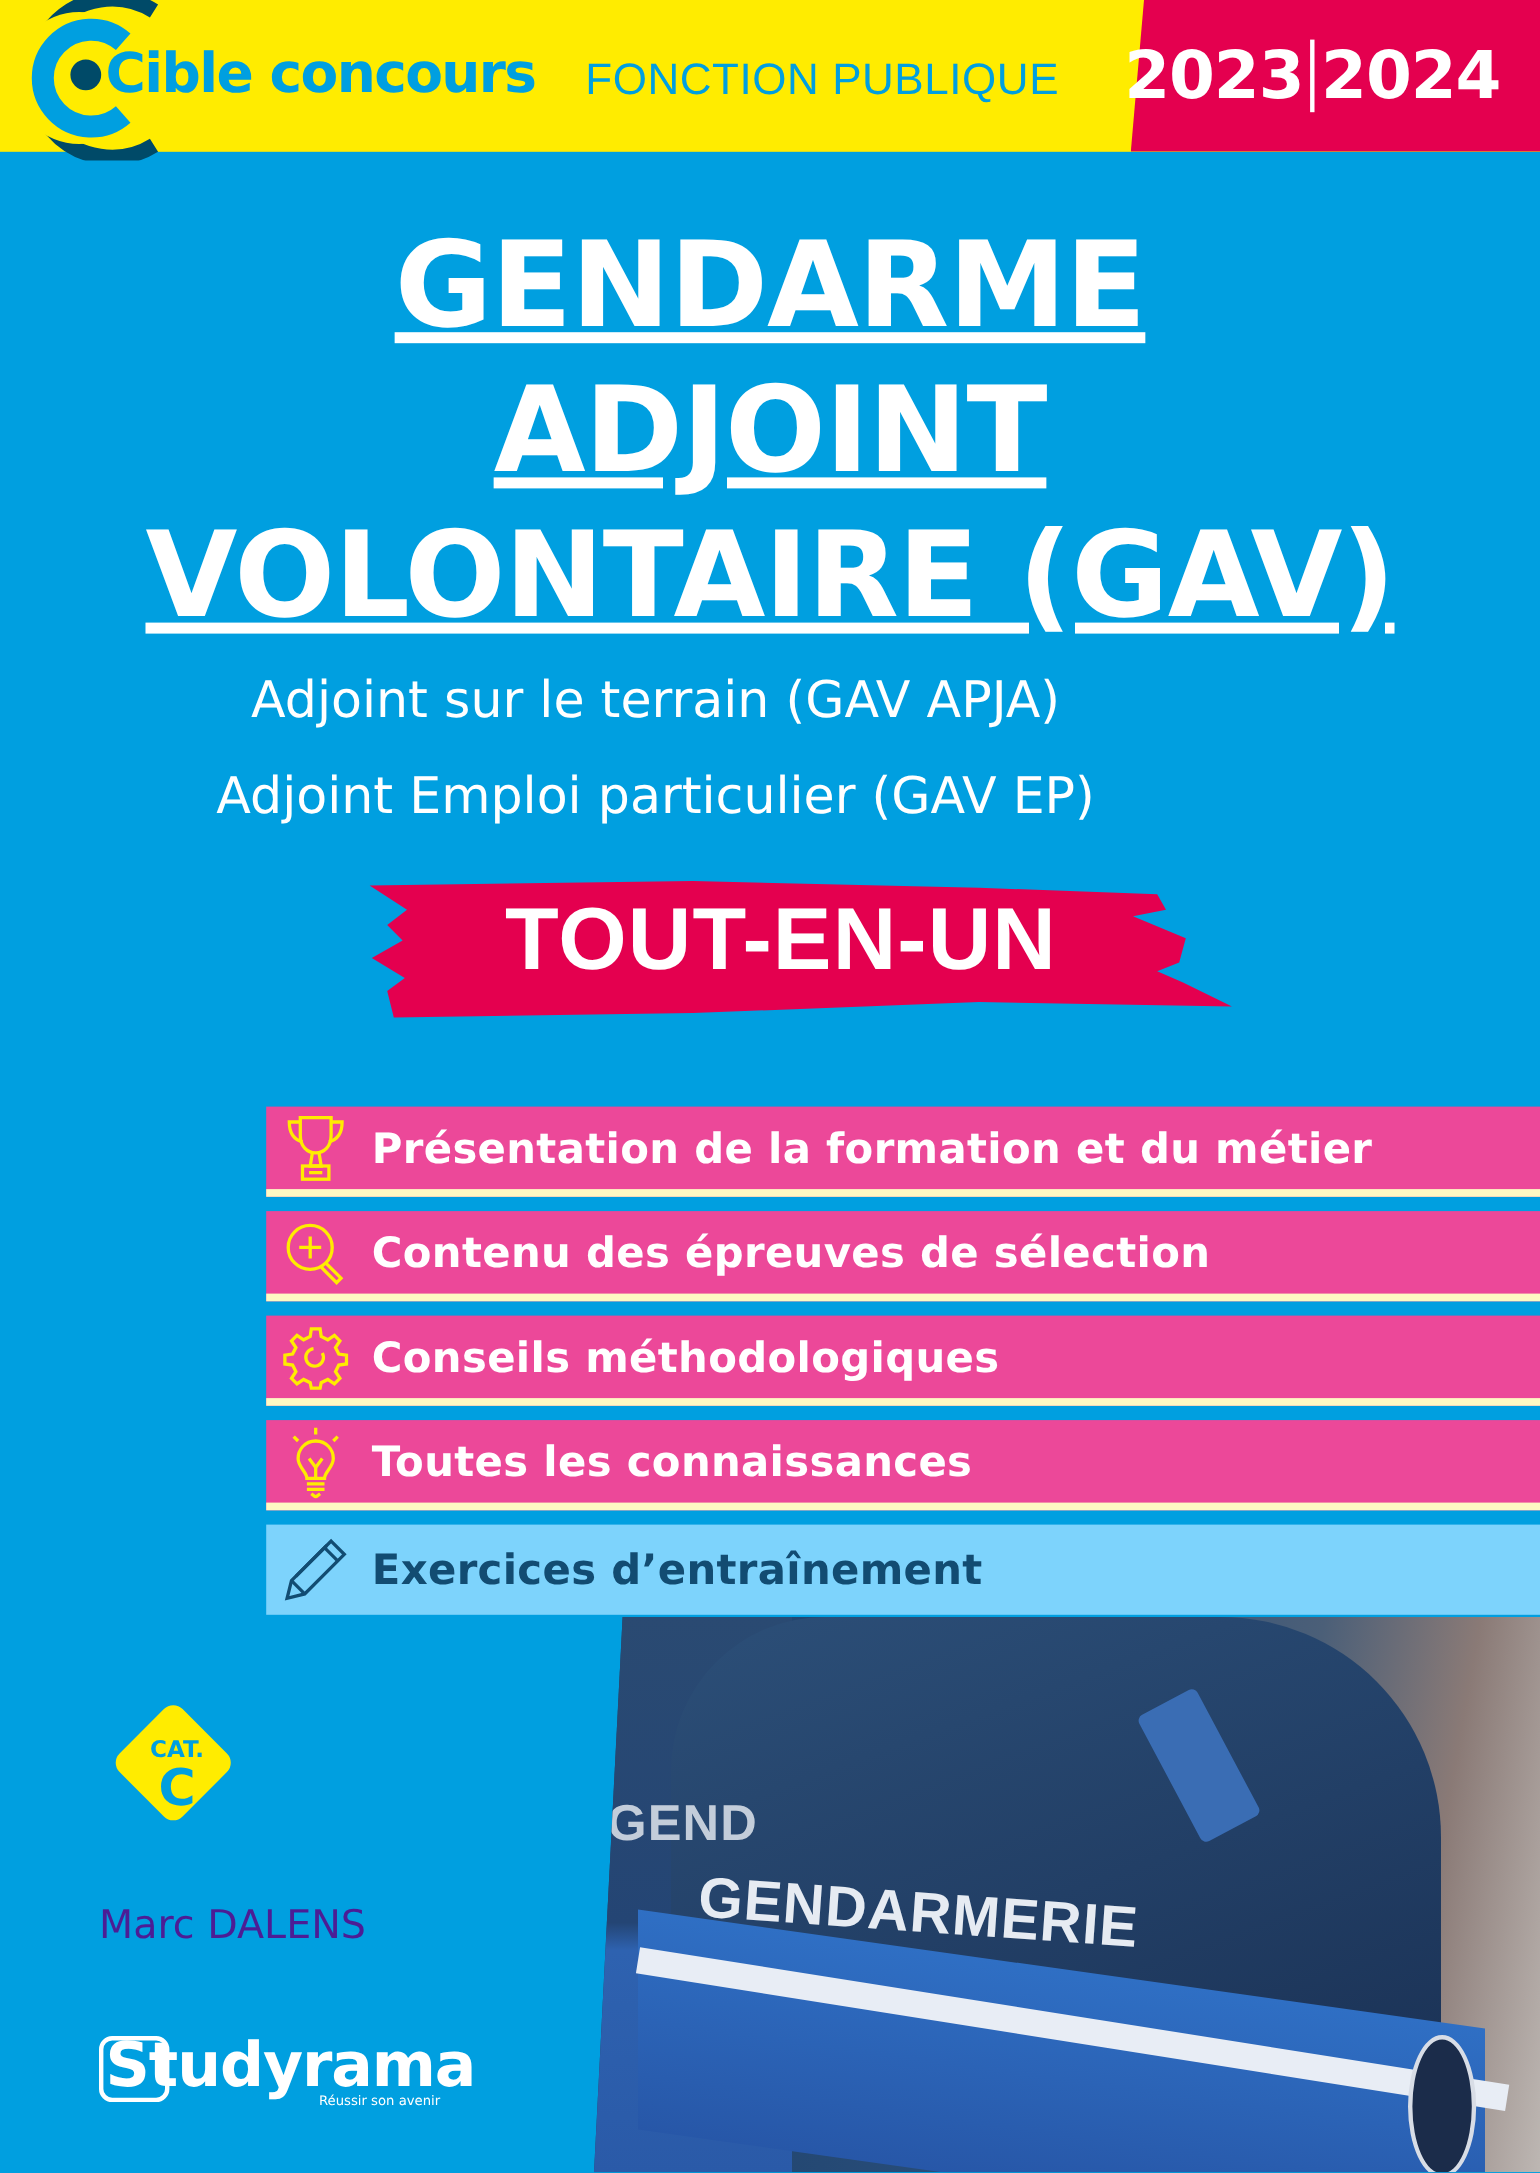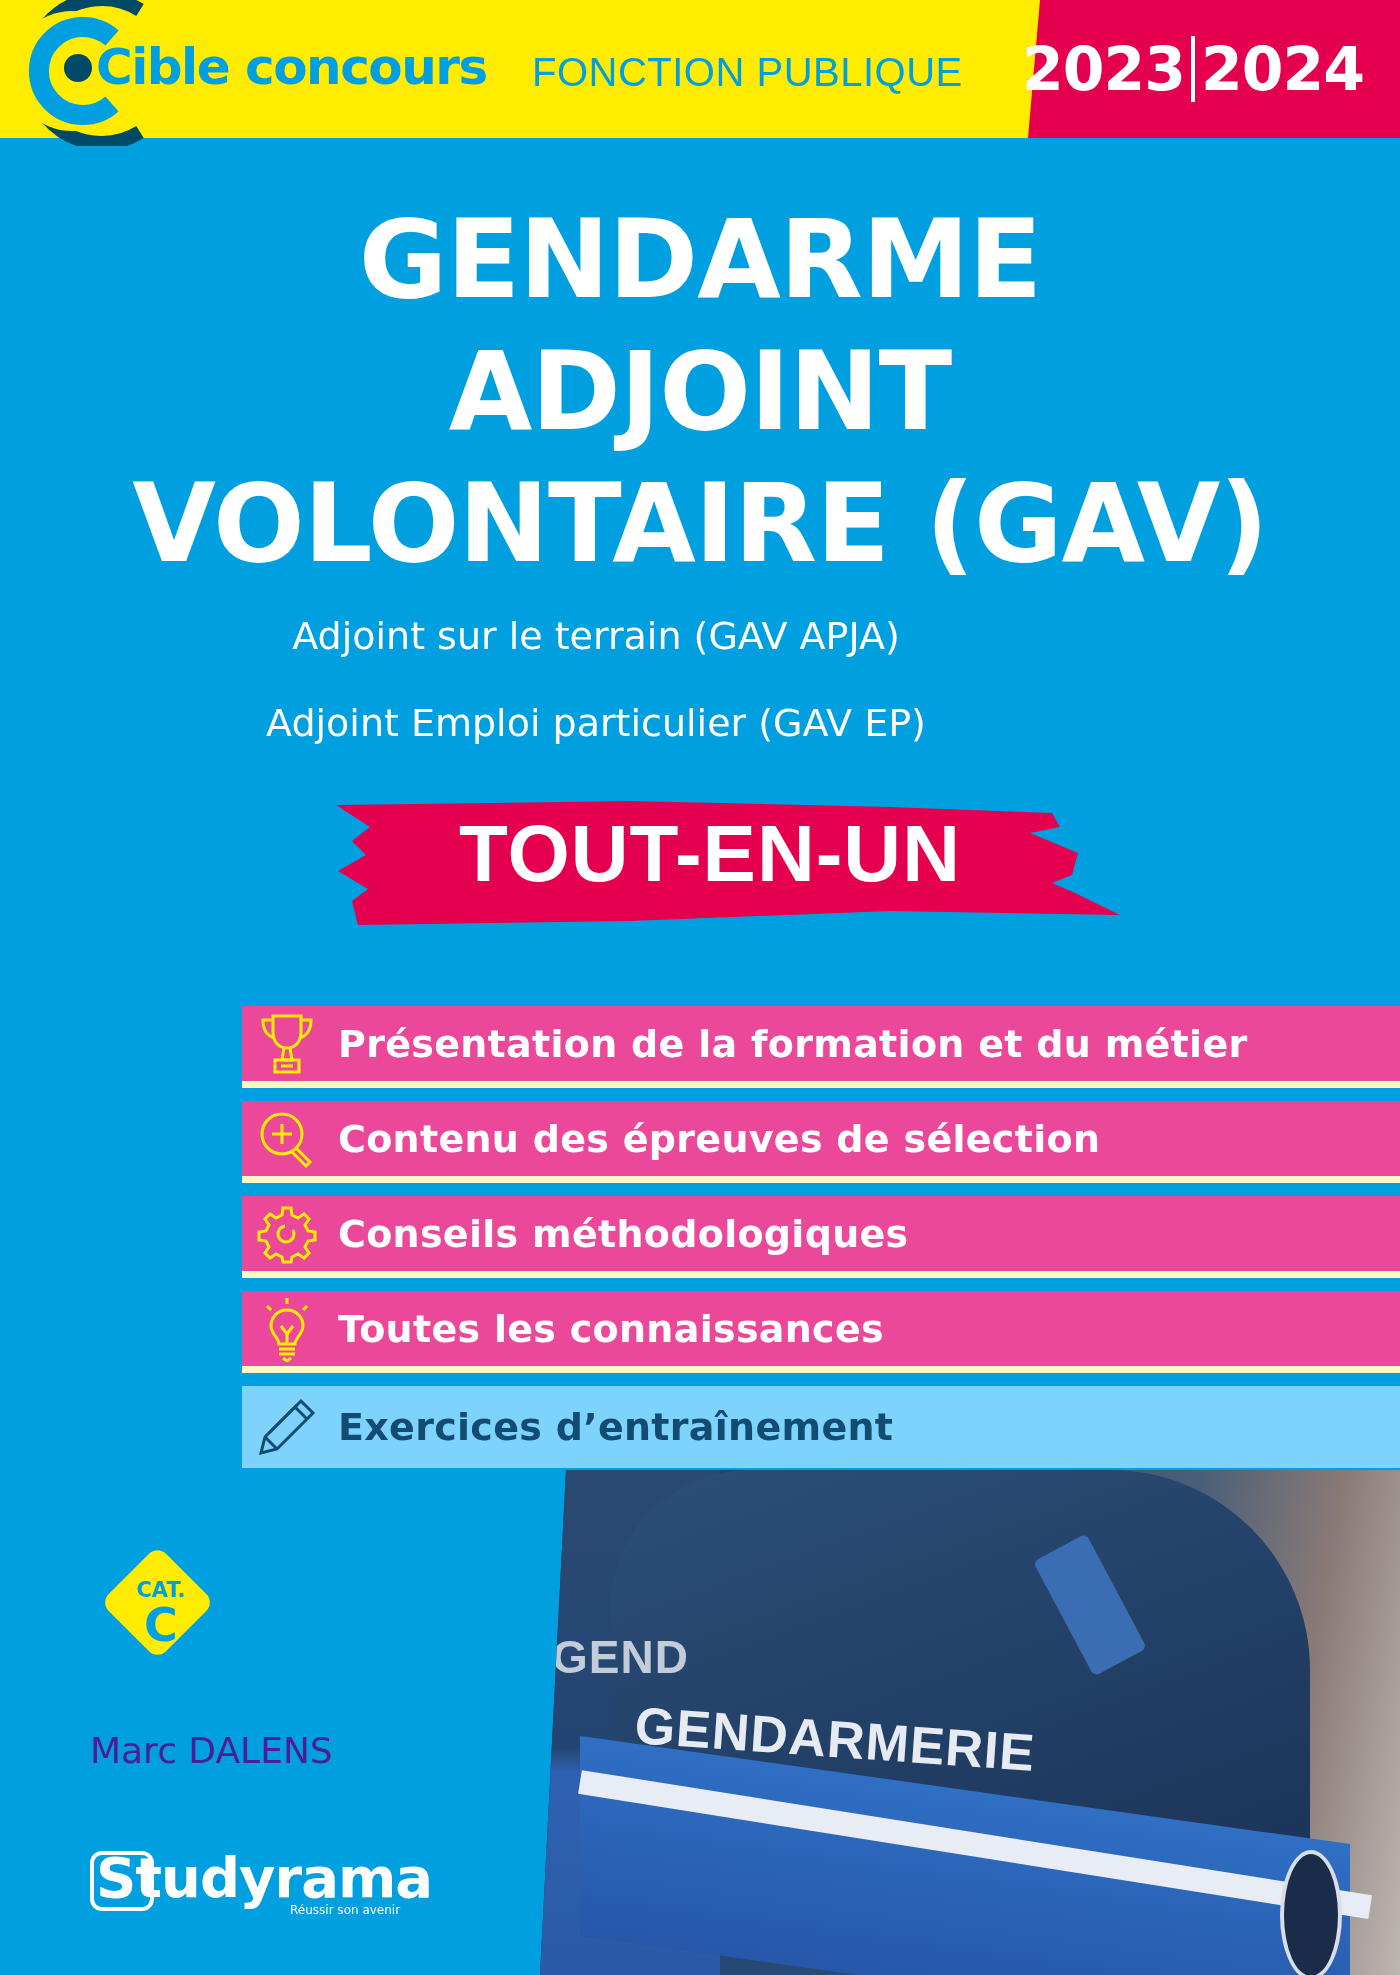--- a/index.html
+++ b/index.html
@@ -15,26 +15,26 @@
   .brand { position: absolute; left: 96px; top: 38px; font-family: "DejaVu Sans", sans-serif; font-weight: bold;
     font-size: 50px; color: #009fe0; letter-spacing: -1.5px; white-space: nowrap; }
   .brand-sub { position: absolute; left: 532px; top: 50px; font-family: "Liberation Sans", sans-serif;
     font-size: 40px; color: #009fe0; letter-spacing: 0.5px; white-space: nowrap; }
   .years { position: absolute; right: 36px; top: 34px; font-family: "DejaVu Sans", sans-serif; font-weight: bold;
     font-size: 60px; color: #ffffff; letter-spacing: -1px; white-space: nowrap; display: flex; align-items: center; text-align: right; }
   .years .sep { display: inline-block; width: 4px; height: 66px; background: #fff; margin: 0 6px; }
 
   
   .title { position: absolute; left: 0; width: 1400px; text-align: center; color: #fff;
-    font-family: "DejaVu Sans", sans-serif; font-weight: bold; font-size: 108px; line-height: 130px; letter-spacing: -1px; }
+    font-family: "DejaVu Sans", sans-serif; font-weight: bold; font-size: 108px; line-height: 130px; letter-spacing: -1px; text-decoration: underline; }
   .title-1 { top: 195px; }
   .title-2 { top: 327px; }
   .title-3 { top: 459px; }
   .subtitle { position: absolute; left: 0; width: 1192px; text-align: center; color: #fff;
-    font-family: "DejaVu Sans", sans-serif; font-size: 38px; line-height: 66px; }
+    font-family: "DejaVu Sans", sans-serif; font-size: 46px; line-height: 66px; }
   .subtitle-1 { top: 603px; }
   .subtitle-2 { top: 670px; margin-top: 20px; }
 
   
   .brush { position: absolute; left: 330px; top: 793px; width: 790px; height: 140px; }
   .brush-label { position: absolute; left: 330px; top: 808px; width: 760px; text-align: center;
     font-family: "Liberation Sans", sans-serif; font-weight: bold; font-size: 80px; color: #fff; letter-spacing: 1px; }
 
   
   .row { position: absolute; left: 242px; width: 1158px; height: 82px; background: #ec4899;

